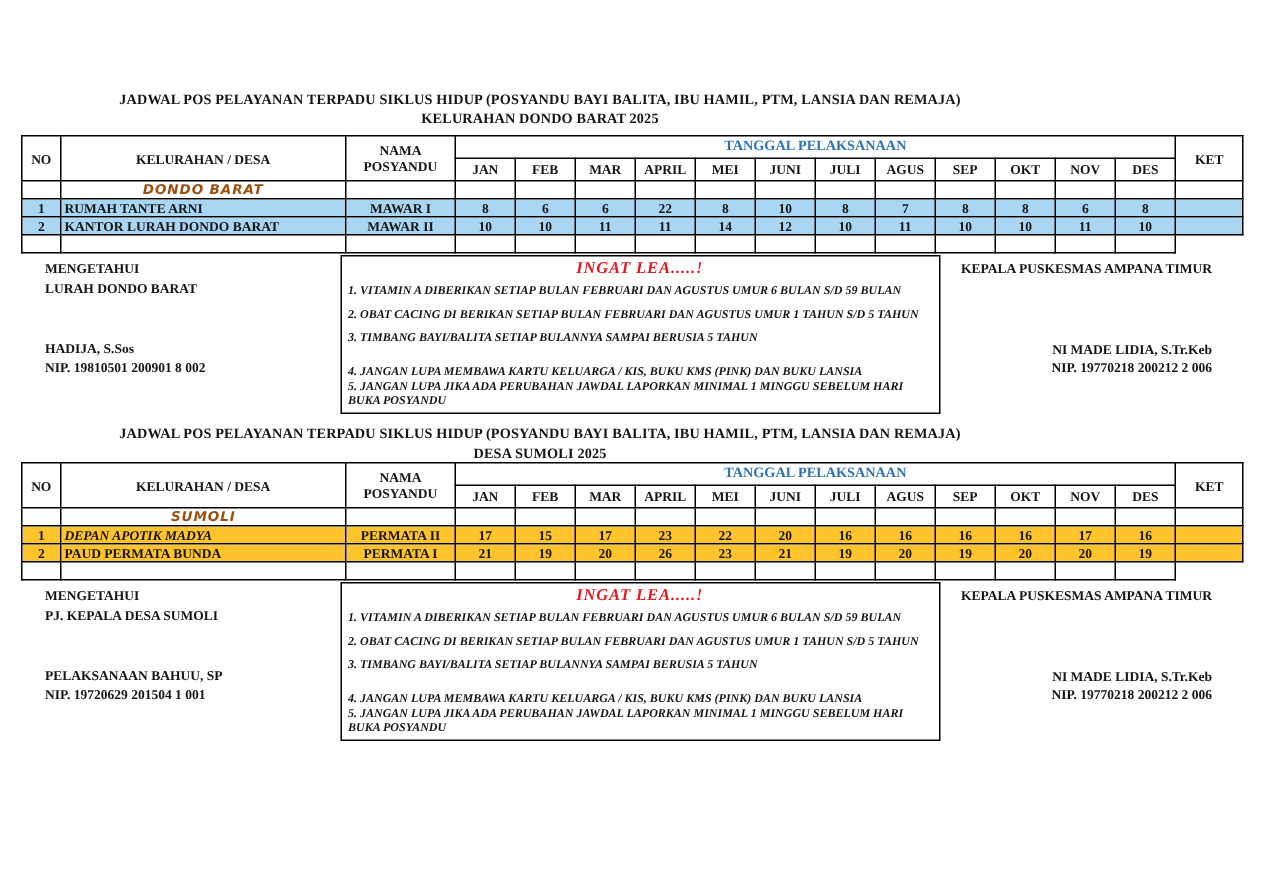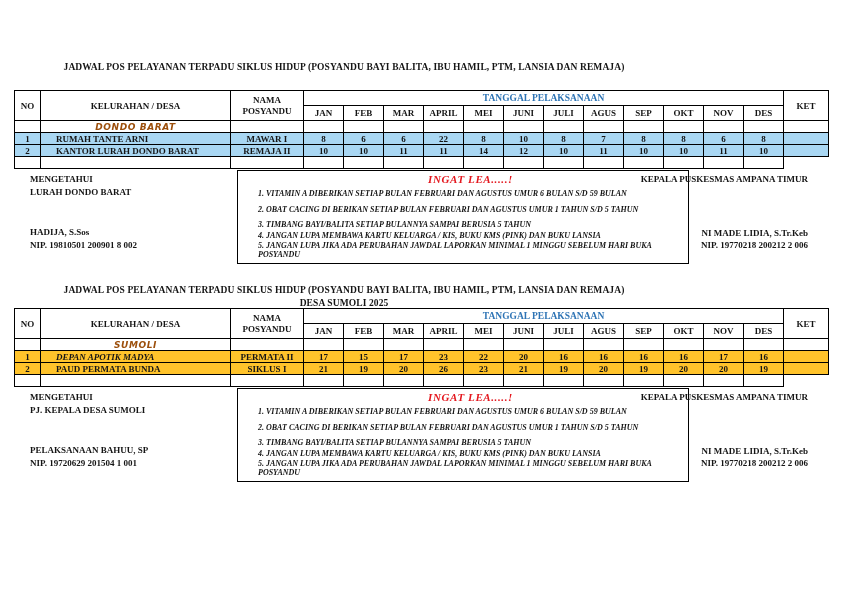--- a/index.html
+++ b/index.html
@@ -4,83 +4,84 @@
 <style>
   * { margin:0; padding:0; box-sizing:border-box; }
   html,body { background:#fff; }
   body {
     width:842px; height:595px;
     font-family:"Liberation Serif","DejaVu Serif",serif;
     font-weight:bold; color:#151515;
   }
   .page { position:relative; width:842px; height:595px; background:#fff; overflow:hidden; }
 
-  .title { position:absolute; left:0; width:688px; text-align:center;
+  .title { position:absolute; left:16px; width:688px; text-align:center;
            font-size:9.5px; line-height:12.5px; letter-spacing:0.1px; }
   .title-1 { top:61px; }
   .title-2 { top:284px; }
 
   table.sched { position:absolute; left:14px; width:814px;
                 border-collapse:collapse; table-layout:fixed; }
   .sched-1 { top:90px; }
   .sched-2 { top:308px; }
   table.sched th, table.sched td {
     border:1px solid #000; font-weight:bold; text-align:center;
     padding:0 2px; overflow:hidden; white-space:nowrap;
   }
   table.sched th { font-size:9px; height:15px; }
   table.sched th.tanggal { color:var(--blue,#2E74B5); font-size:9.5px; }
   table.sched th .nama-line { line-height:11px; font-size:9px; }
   table.sched td { font-size:9px; height:12px; }
-  table.sched td.kel { text-align:left; padding-left:15px; }
+  table.sched td.kel { text-align:left; padding-left:2px; }
   .group-label {
     font-family:"DejaVu Sans","Liberation Sans",sans-serif;
     font-style:italic; font-weight:bold; letter-spacing:0.6px;
     color:var(--brown,#9C4F0C); font-size:9.5px;
   }
   tr.hl-blue td  { background:var(--hl-blue,#A9D7F3); }
   tr.hl-amber td { background:var(--hl-amber,#FFC32B); }
   td.i { font-style:italic; }
 
   .sig { position:absolute; left:0; width:842px; height:95px; font-size:9px; }
   .sig-1 { top:170px; }
   .sig-2 { top:388px; }
   .sig-left { position:absolute; left:30px; top:3px; width:195px;
               text-align:left; line-height:12.5px; }
   .sig-right { position:absolute; left:628px; top:3px; width:180px;
                text-align:right; line-height:12.5px; }
   .sig .spacer-a { height:28px; }
   .sig .spacer-b { height:41px; }
   .sig .name { }
 
-  .note-box { position:absolute; left:237px; top:0; width:452px; min-height:92px;
-              border:1.5px solid #000; background:#fff; padding:2px 5px 3px 20px; }
+  .note-box { position:absolute; left:227px; top:0; width:400px; min-height:92px;
+              border:1.5px solid #000; background:#fff; padding:2px 5px 3px 4px; }
   .note-title { text-align:center; color:var(--red,#E4181F); font-style:italic;
                 font-size:11px; line-height:13px; letter-spacing:0.6px; }
   .note-items div { font-style:italic; font-size:8px; line-height:9.5px;
                     white-space:normal; }
   .note-items div:nth-child(1){ margin-top:3px; }
   .note-items div:nth-child(2){ margin-top:6px; }
   .note-items div:nth-child(3){ margin-top:6px; }
-  .note-items div:nth-child(4){ margin-top:1px; }
+  .note-items div:nth-child(4){ margin-top:13px; }
   .note-items div:nth-child(5){ margin-top:0.5px; }
 
   col.c-no   { width:26px; }
   col.c-kel  { width:190px; }
   col.c-nama { width:73px; }
   col.c-mon  { width:40px; }
   col.c-ket  { width:45px; }
 </style>
 </head>
 <body>
 
 <div class="page">
 
   <div class="title title-1">
     <div>JADWAL POS PELAYANAN TERPADU SIKLUS HIDUP (POSYANDU BAYI BALITA, IBU HAMIL, PTM, LANSIA DAN REMAJA)</div>
+    <div>KELURAHAN DONDO BARAT 2025</div>
   </div>
 
   <table class="sched sched-1">
     <colgroup>
       <col class="c-no">
         <col class="c-kel">
         <col class="c-nama">
       <col class="c-mon" span="12">
         <col class="c-ket">
     </colgroup>
@@ -143,21 +144,21 @@
           <td class="date">7</td>
           <td class="date">8</td>
           <td class="date">8</td>
           <td class="date">6</td>
           <td class="date">8</td>
           <td></td>
         </tr>
       <tr class="hl-blue">
         <td>2</td>
         <td class="kel">KANTOR LURAH DONDO BARAT</td>
-        <td>REMAJA II</td>
+        <td>MAWAR II</td>
       <td class="date">10</td>
           <td class="date">10</td>
           <td class="date">11</td>
           <td class="date">11</td>
           <td class="date">14</td>
           <td class="date">12</td>
           <td class="date">10</td>
           <td class="date">11</td>
           <td class="date">10</td>
           <td class="date">10</td>
@@ -285,21 +286,21 @@
           <td class="date">16</td>
           <td class="date">16</td>
           <td class="date">16</td>
           <td class="date">17</td>
           <td class="date">16</td>
           <td></td>
         </tr>
       <tr class="hl-amber">
         <td>2</td>
         <td class="kel">PAUD PERMATA BUNDA</td>
-        <td>SIKLUS I</td>
+        <td>PERMATA I</td>
       <td class="date">21</td>
           <td class="date">19</td>
           <td class="date">20</td>
           <td class="date">26</td>
           <td class="date">23</td>
           <td class="date">21</td>
           <td class="date">19</td>
           <td class="date">20</td>
           <td class="date">19</td>
           <td class="date">20</td>

